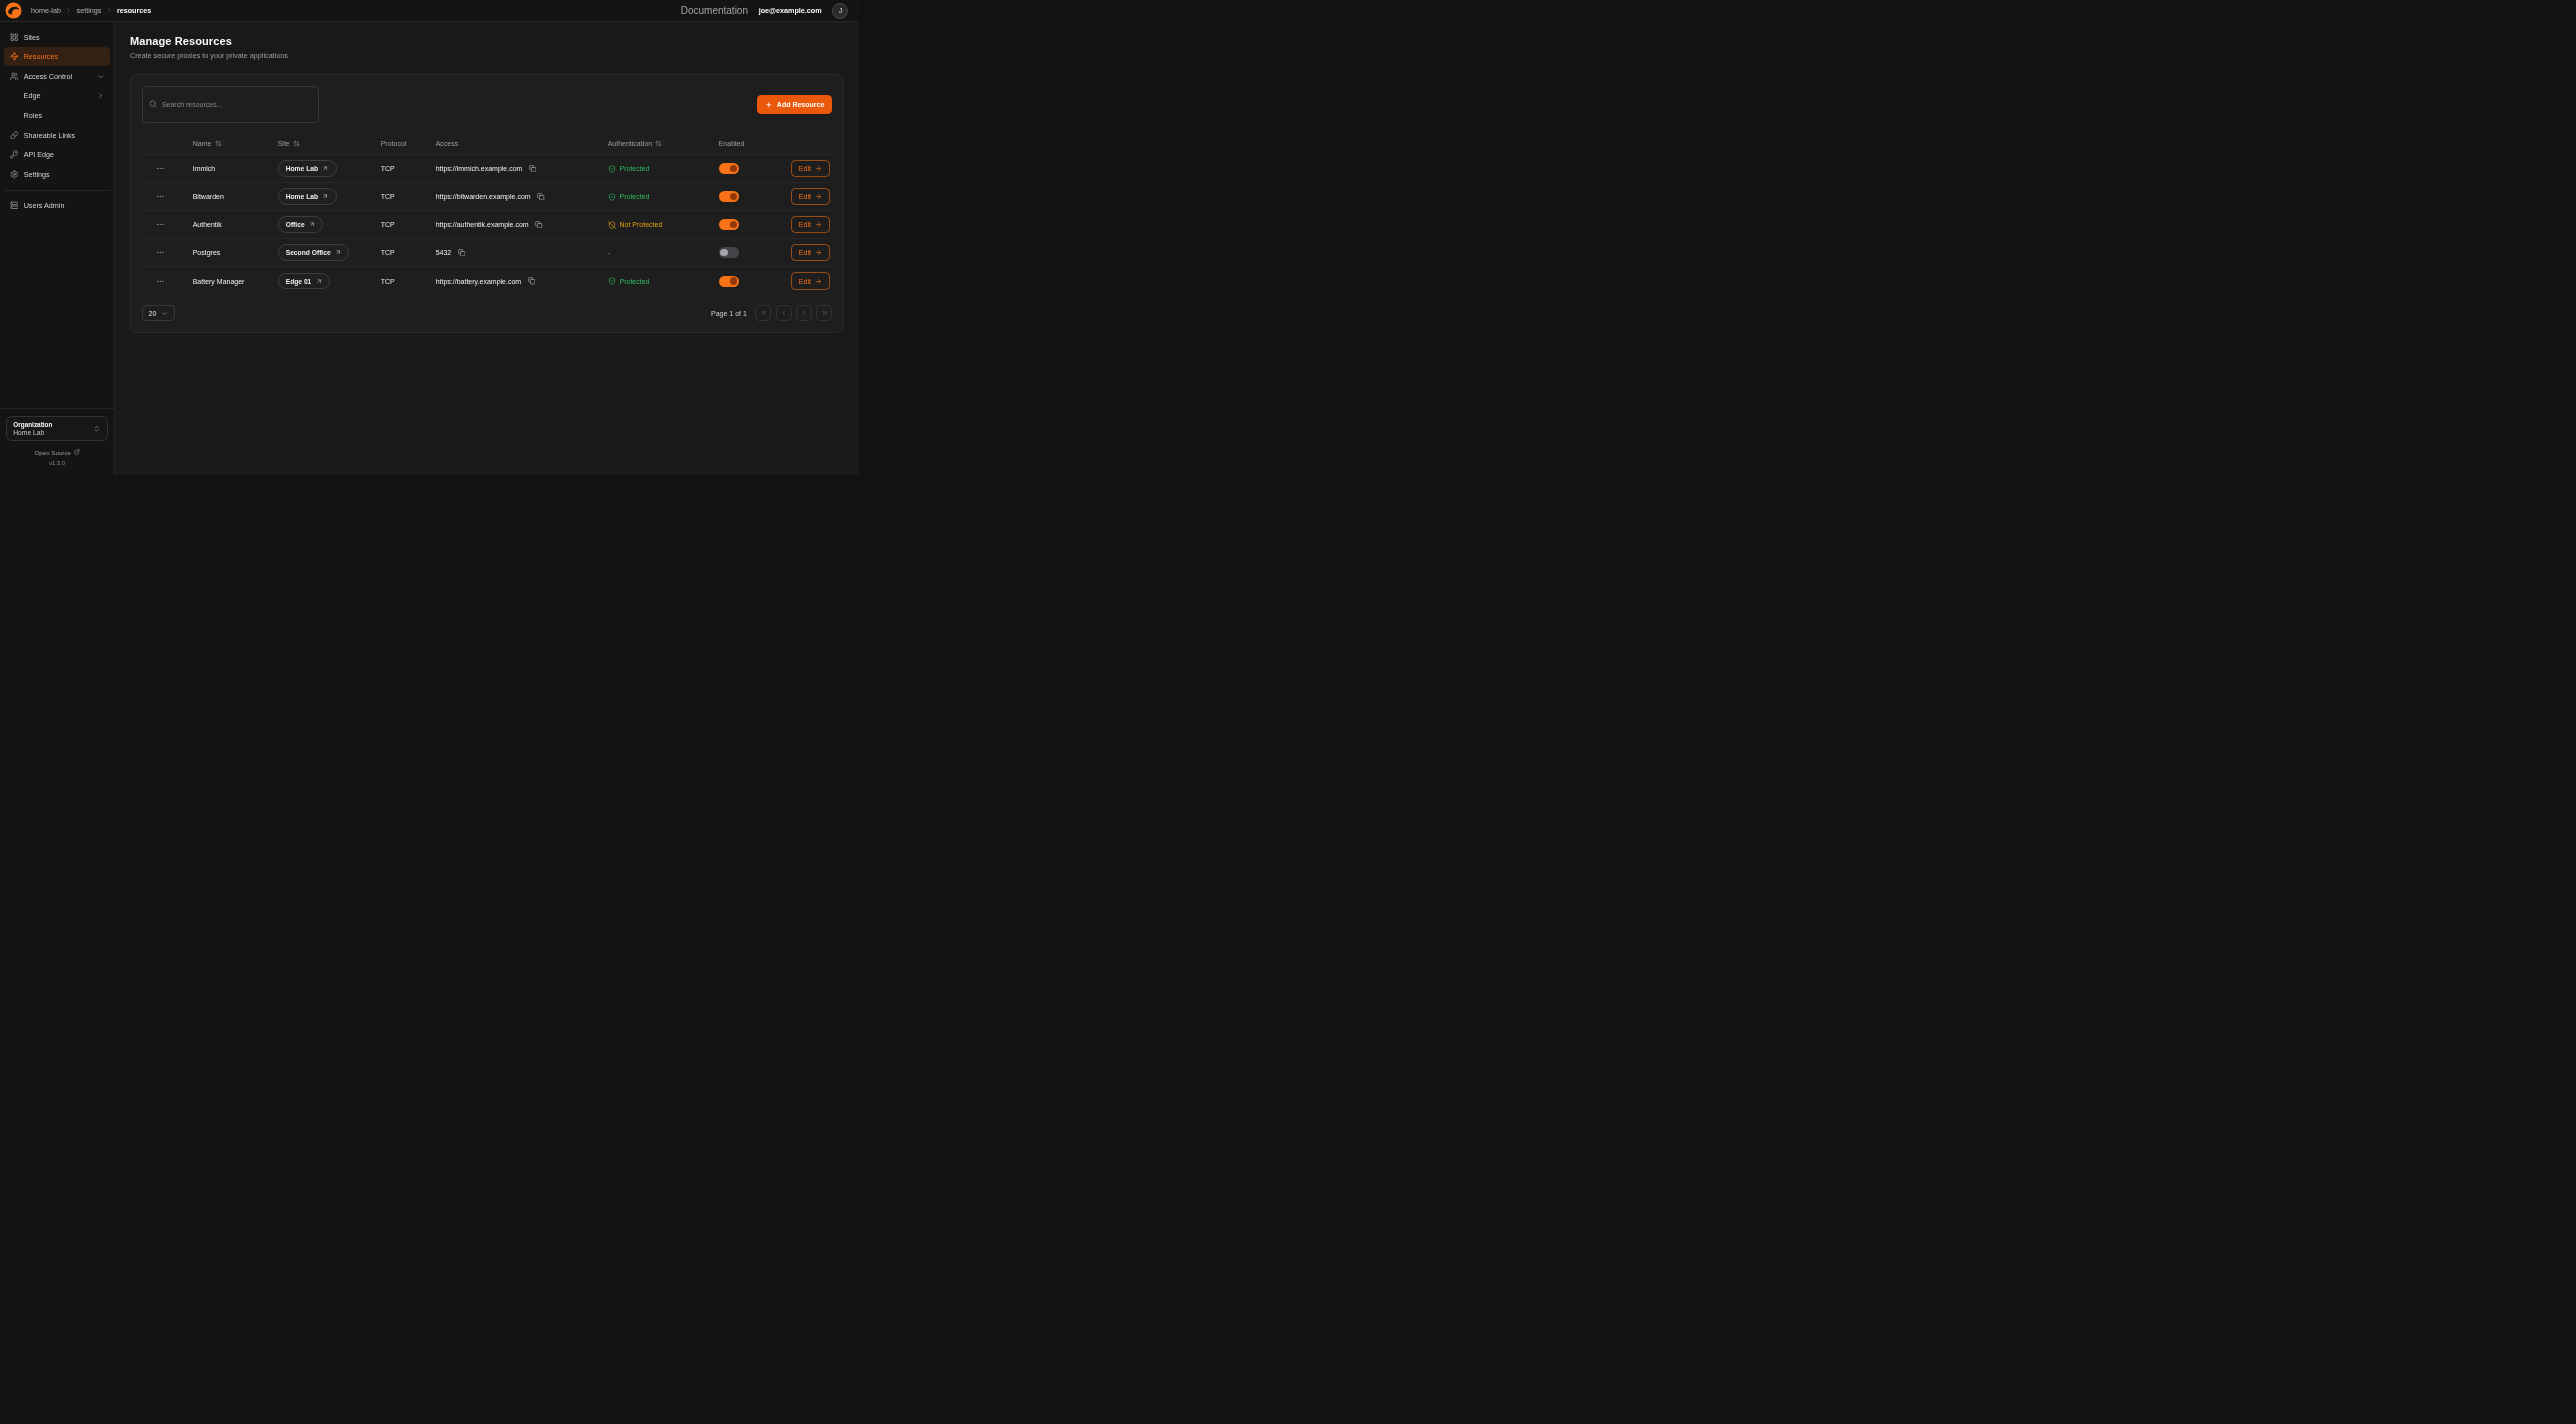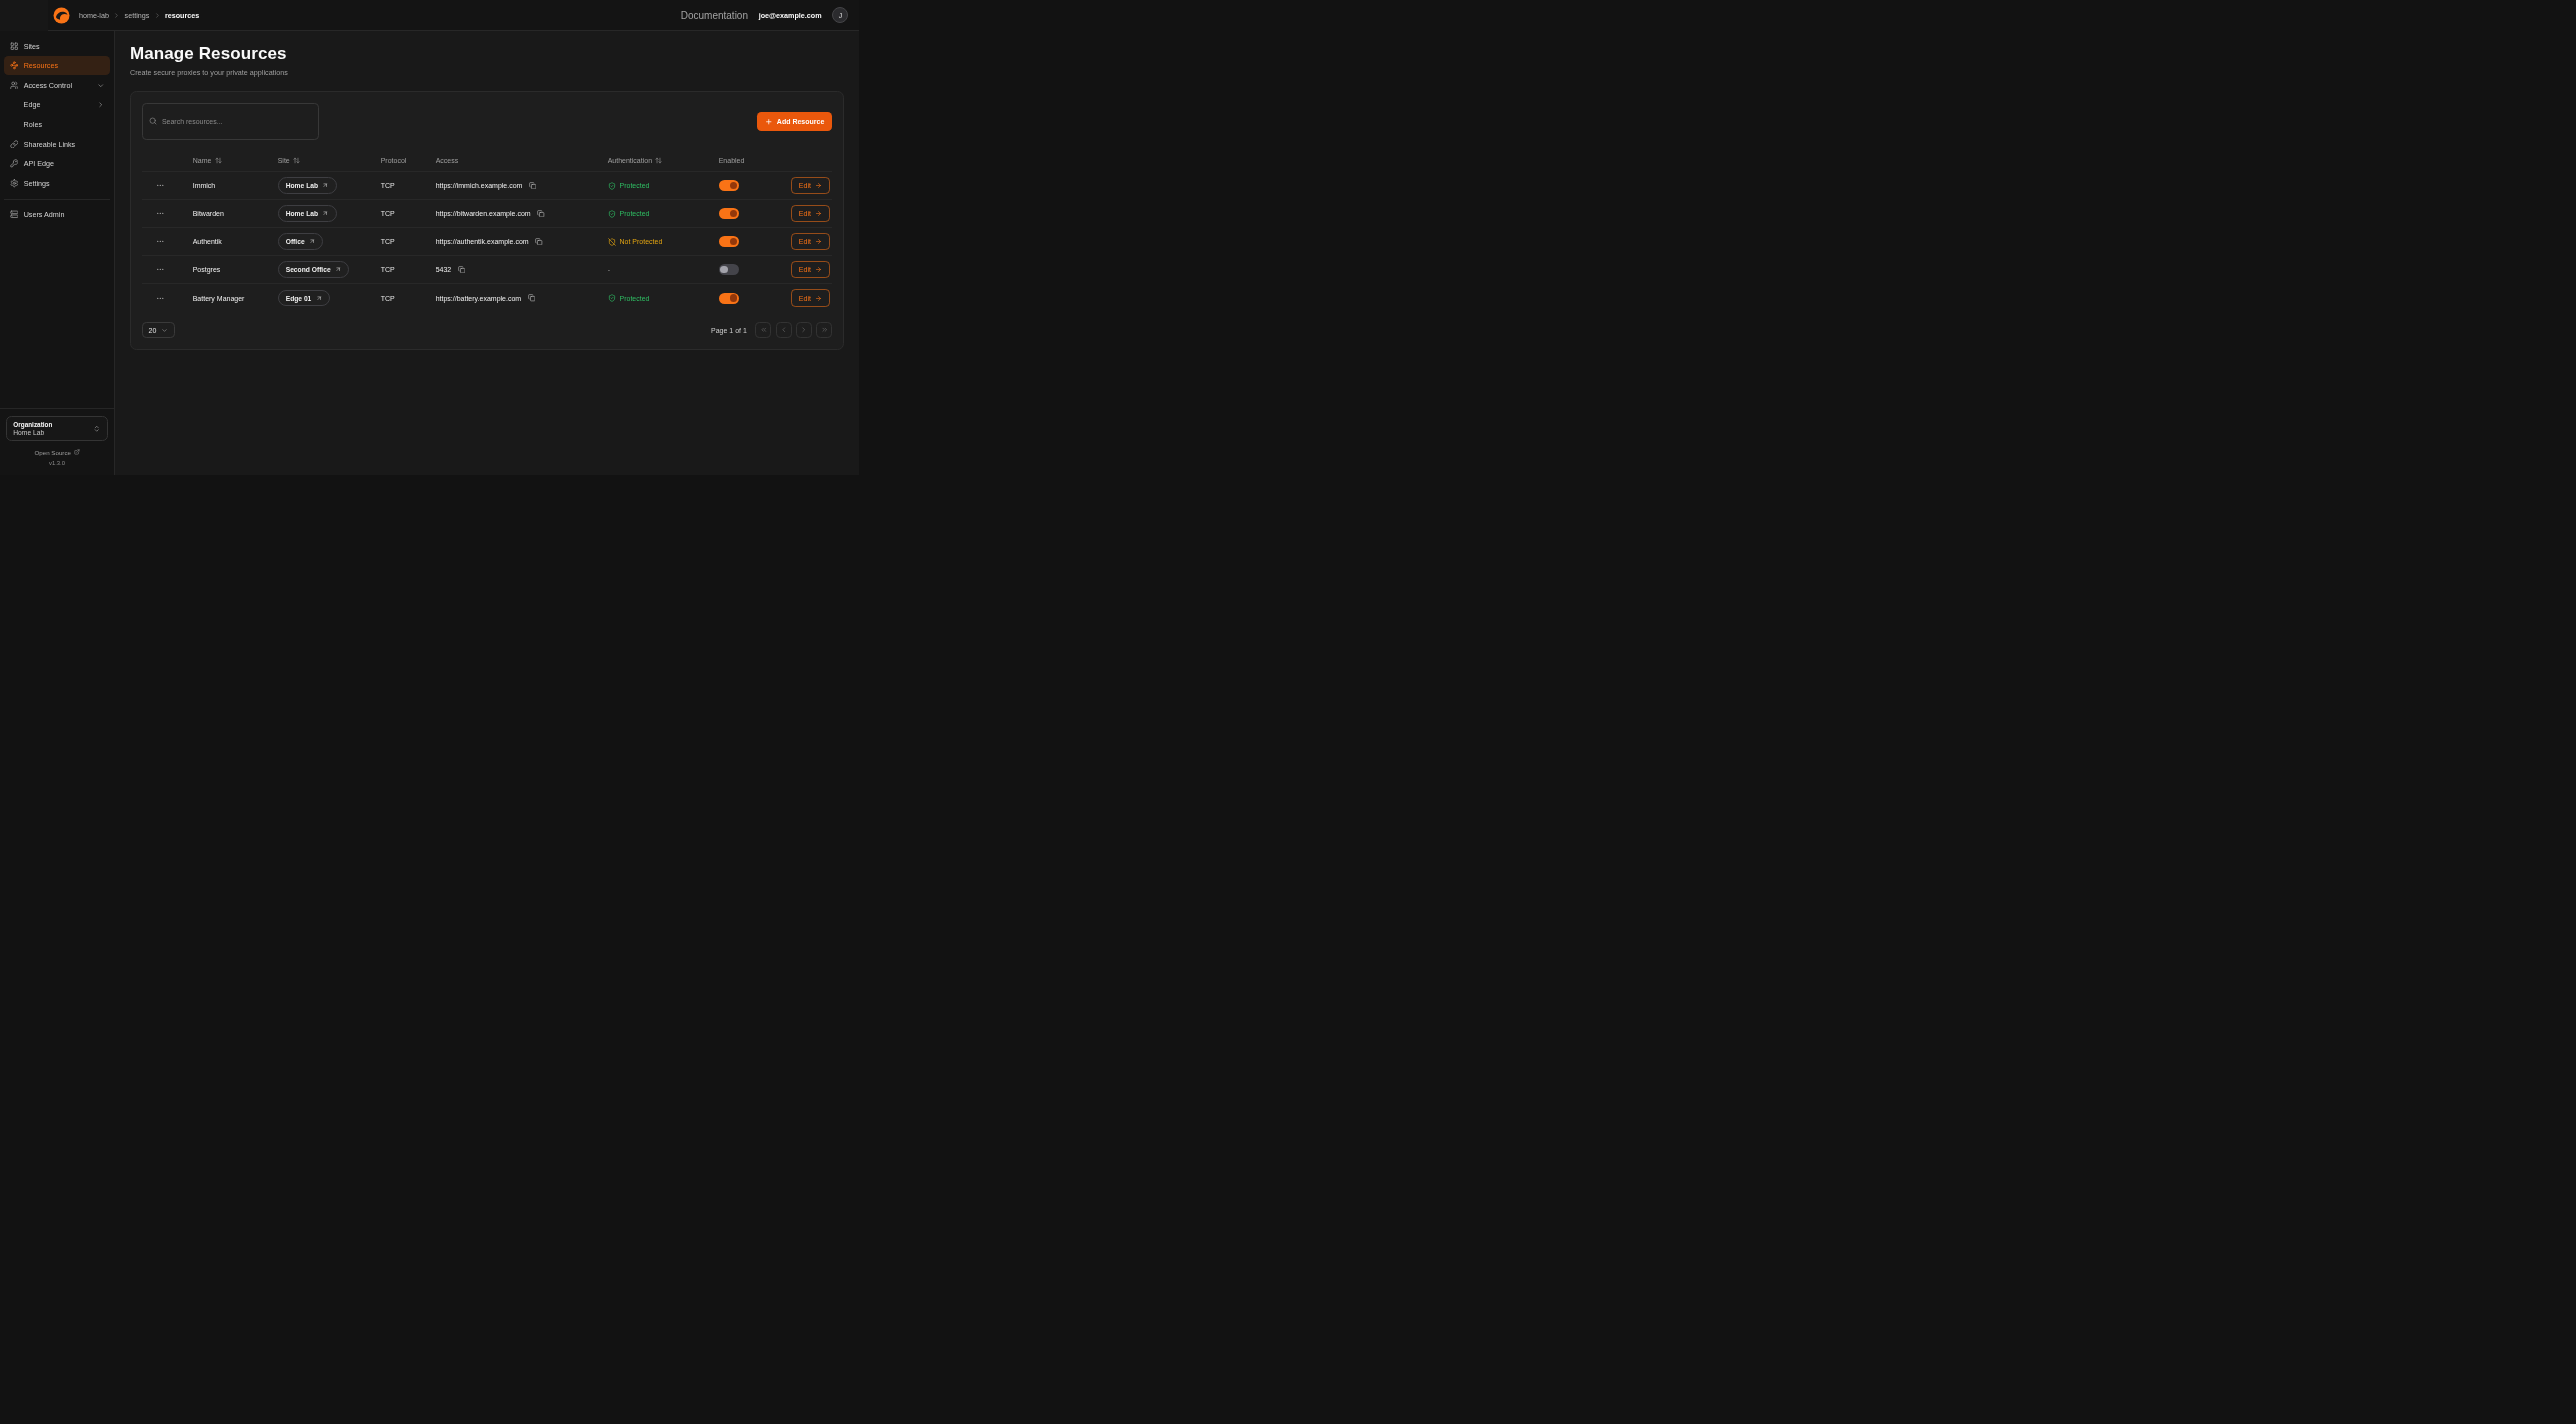--- a/index.html
+++ b/index.html
@@ -10,22 +10,22 @@
     color:#ededed; font-size:7px;
   }
   button { font-family:inherit; cursor:pointer; background:none; border:none; color:inherit; }
   a { cursor:pointer; text-decoration:none; color:inherit; }
   svg { display:block; flex:none; }
 
   .app { display:flex; flex-direction:column; width:100%; height:100%; background:#171717; }
 
   
   .topbar {
-    height:31px; flex:none; display:flex; align-items:center; justify-content:space-between;
-    padding:0 10.7px 0 5.4px; background:#141414; border-bottom:0.5px solid #272727;margin-left:48px;
+    height:22px; flex:none; display:flex; align-items:center; justify-content:space-between;
+    padding:0 10.7px 0 5.4px; background:#141414; border-bottom:0.5px solid #272727;
   }
   .topbar-left { display:flex; align-items:center; gap:8.6px; }
   .logo { width:17px; height:17px; display:flex; align-items:center; justify-content:center; }
   .breadcrumb { display:flex; align-items:center; gap:4.3px; font-size:7.2px; }
   .crumb { color:#b5b5b5; }
   .crumb.current { color:#fafafa; font-weight:700; }
   .bc-sep { color:#6e6e6e; }
   .topbar-right { display:flex; align-items:center; gap:10.7px; }
   .doc-link { color:#a3a3a3; font-size:10px; }
   .email { color:#fafafa; font-weight:700; font-size:7.2px; }
@@ -61,21 +61,21 @@
   }
   .org-text { display:flex; flex-direction:column; gap:1.1px; }
   .org-label { font-size:6.4px; font-weight:700; color:#fafafa; }
   .org-value { font-size:6.7px; color:#c9c9c9; }
   .org-select .chev { color:#9f9f9f; }
   .open-source { display:flex; align-items:center; justify-content:center; gap:2.7px; margin-top:7.5px; color:#9f9f9f; font-size:6.2px; }
   .version { text-align:center; margin-top:4.8px; color:#8a8a8a; font-size:5.9px; }
 
   
   .main { flex:1; background:#191919; padding:13px 15px; overflow:auto; }
-  .page-title { font-size:17px; font-weight:700; color:#fafafa; letter-spacing:0.1px; }
+  .page-title { font-size:11px; font-weight:700; color:#fafafa; letter-spacing:0.1px; }
   .page-subtitle { margin-top:4.3px; color:#9f9f9f; font-size:7.2px; }
 
   .card {
     margin-top:14px; background:#1e1e1e; border:0.5px solid #2b2b2b; border-radius:6.4px;
     padding:10.7px;
   }
   .card-toolbar { display:flex; align-items:center; justify-content:space-between; }
   .search {
     display:flex; align-items:center; gap:4.8px; width:177px; height:37px;
     border:0.5px solid #383838; border-radius:4.3px; padding:0 6.4px; color:#8a8a8a;

